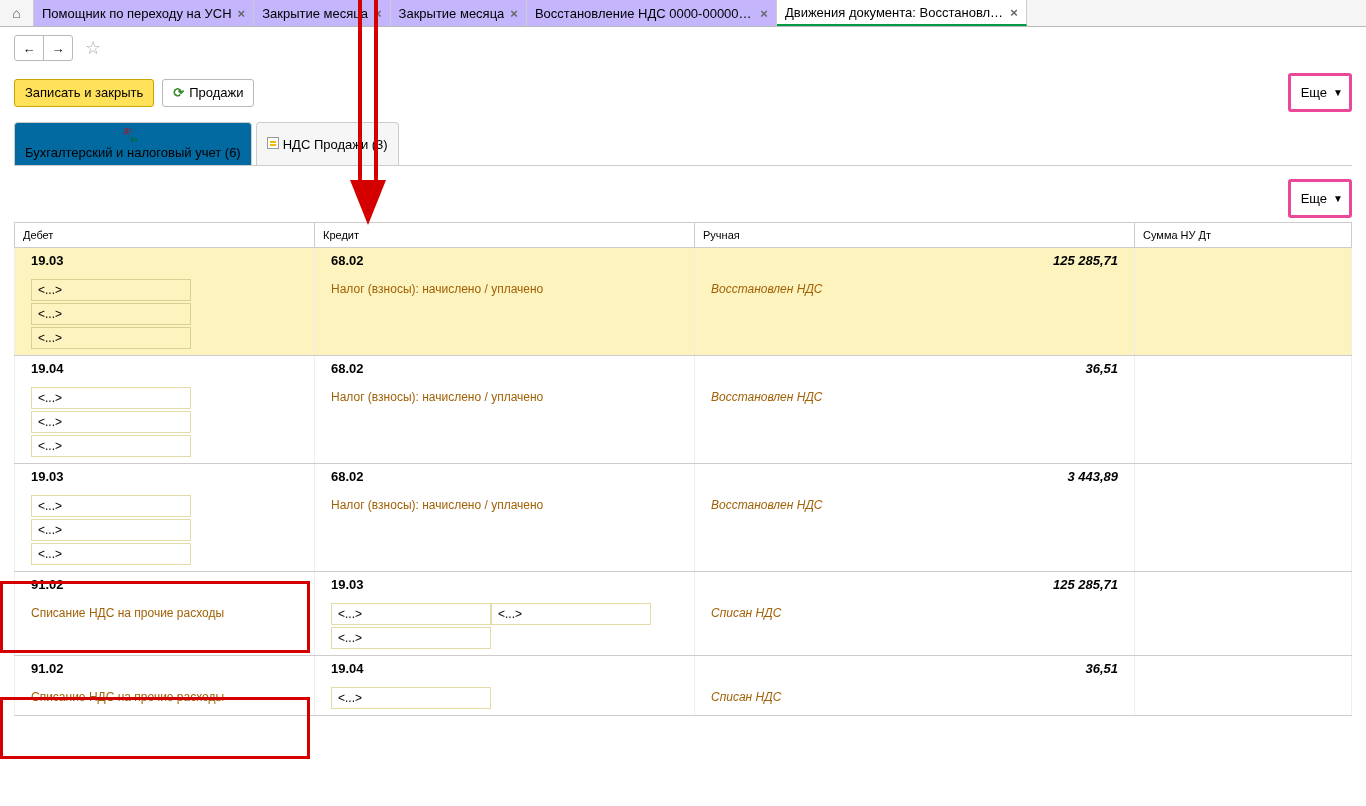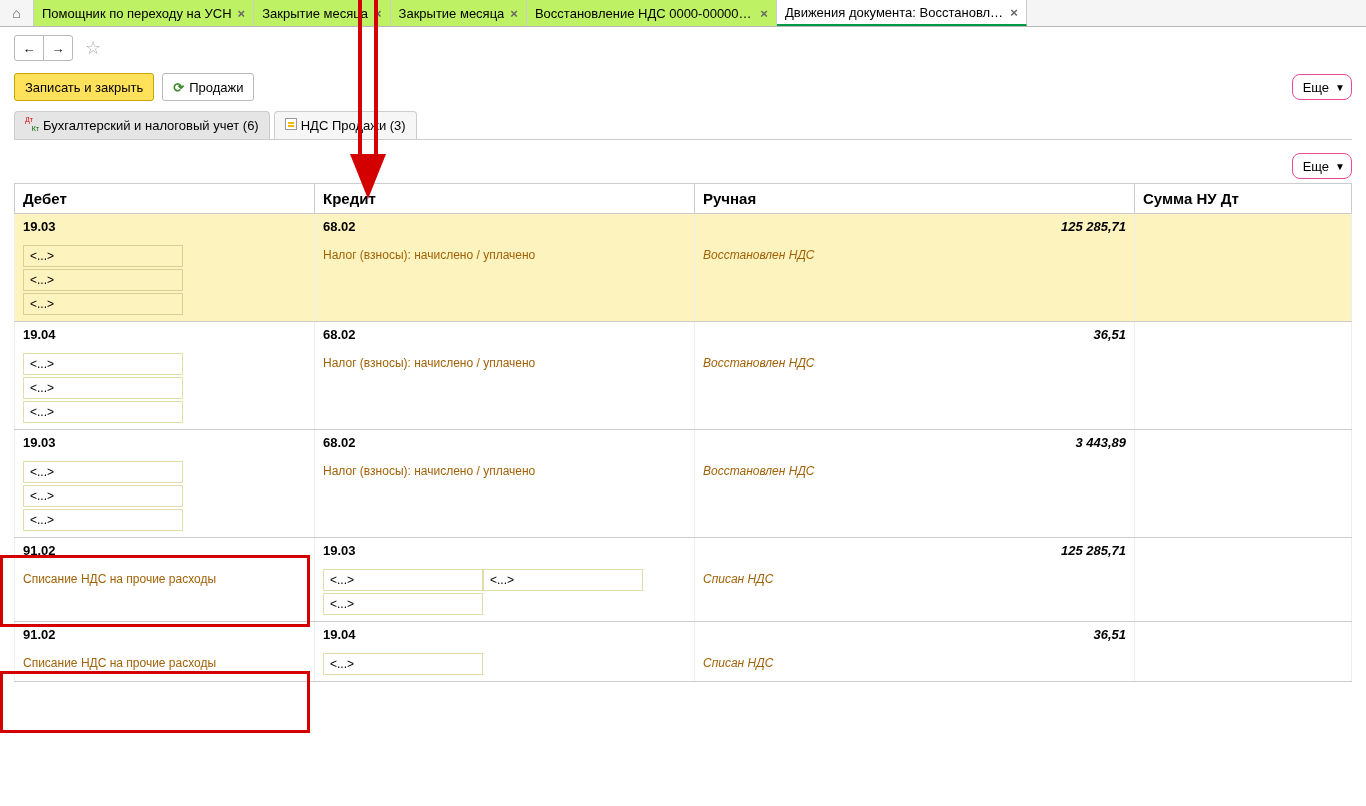--- a/index.html
+++ b/index.html
@@ -1,48 +1,48 @@
 <!DOCTYPE html>
 <html><head>
 <meta charset="utf-8">
 <style>
   * { box-sizing: border-box; margin: 0; padding: 0; }
   html, body { width: 1366px; height: 806px; font-family: Arial, sans-serif; font-size: 13px; background: #fff; overflow: hidden; }
   .tabbar { display: flex; align-items: stretch; height: 27px; border-bottom: 1px solid #b8b8b8; background: #f5f5f5; }
   .tab-home { width: 34px; display:flex; align-items:center; justify-content:center; border-right:1px solid #ccc; background:#f5f5f5; cursor:pointer; }
-  .tab { display:flex; align-items:center; padding: 0 8px; border-right:1px solid #ccc; background:#bef264; max-width: 250px; cursor:pointer; white-space:nowrap; }
+  .tab { display:flex; align-items:center; padding: 0 8px; border-right:1px solid #ccc; background:#c4b5fd; max-width: 250px; cursor:pointer; white-space:nowrap; }
   .tab.active { background:#fff; border-bottom: 2px solid #009a44; }
   .tab-label { overflow:hidden; text-overflow:ellipsis; }
   .tab-x { margin-left:6px; color:#666; font-weight:bold; cursor:pointer;}
   .page { padding: 0; height: calc(806px - 27px); }
   .titlebar { display:flex; align-items:center; padding: 8px 14px 8px 14px; }
   .navbtn { width:30px; height:26px; border:1px solid #b8b8b8; background:#fff; display:flex; align-items:center; justify-content:center; cursor:pointer; border-radius:3px;}
   .nav-row { display:flex; gap:0; margin-right: 12px;}
   .nav-row .navbtn:first-child{border-top-right-radius:0;border-bottom-right-radius:0;}
   .nav-row .navbtn:last-child{border-top-left-radius:0;border-bottom-left-radius:0;margin-left:-1px;}
   .star { font-size:18px; color:#aaa; margin-right:10px; cursor:pointer;}
   .title { font-size:22px; font-weight:bold; }
   .toolbar { display:flex; align-items:center; gap:8px; padding: 4px 14px 10px 14px; }
   .btn { height:28px; border:1px solid #b8b8b8; border-radius:3px; background:#fff; padding:0 10px; display:inline-flex; align-items:center; cursor:pointer; font-size:13px;}
   .btn.primary { background:#ffe15a; border-color:#c9a500; font-weight:normal;}
   .btn .ico { margin-right:5px; }
   .more-right { margin-left:auto; display:flex; align-items:center; gap:0;}
-  .more-dd { height:26px; border:1px solid #ec4899; border-radius:8px; background:#fff; display:inline-flex; align-items:center; cursor:pointer; padding:0 6px 0 10px;}
+  .more-dd { height:39px; border:3px solid #ec4899; border-radius:3px; background:#fff; display:inline-flex; align-items:center; cursor:pointer; padding:0 6px 0 10px;}
   .more-dd .caret { margin-left:6px; font-size:10px;}
   .checkbox-row { padding: 0 14px 8px 14px; display:flex; align-items:center; }
   .checkbox-row input { margin-right:6px; }
   .subtabs { display:flex; border-bottom:1px solid #ccc; margin: 0 14px -1px 14px; }
   .subtab { border:1px solid #ccc; border-bottom:none; border-radius:4px 4px 0 0; background:#f6f6f6; padding:5px 10px; margin-right:4px; display:flex; align-items:center; cursor:pointer; font-size:13px;}
-  .subtab.active { background:#e5e5e5; }
+  .subtab.active { background:#0369a1;flex-direction:column; }
   .subtab .ico { margin-right:4px; }
   .content { padding: 14px 14px 0 14px; position:relative; }
   .inner-toolbar { display:flex; justify-content:flex-end; margin-bottom:4px; }
   table.grid { width:100%; border-collapse:collapse; table-layout:fixed; }
-  table.grid th { text-align:left; font-weight:bold; border:1px solid #ccc; background:#fff; padding:6px 8px; font-size:15px; color:#000;}
-  table.grid td { border-left:1px solid #eee; border-right:1px solid #eee; padding:5px 8px; vertical-align:top; font-size:13px;margin-left:45px;}
+  table.grid th { text-align:left; font-weight:normal; border:1px solid #ccc; background:#fff; padding:6px 8px; font-size:11px; color:#000;}
+  table.grid td { border-left:1px solid #eee; border-right:1px solid #eee; padding:5px 16px; vertical-align:top; font-size:13px;margin-left:45px;}
   .row-sep td { border-bottom:1px solid #ccc; }
   .acct { font-weight:bold; }
   .sum { text-align:right; padding-right:10px;font-style:italic; }
   .italic { font-style:italic; }
   .subcell { border:1px solid #e4dca7; padding:3px 6px; display:inline-block; width:160px; margin:1px 0; font-size:12px; }
   .subcell.plain { border:none; width:auto; display:block; padding:3px 0 3px 0; color:#a16207;}
   .hl td { background:#fdf3bf; }
   .hl .subcell { border-color:#d8cf92; background:#fdf3bf;}
   .annot-arrow { position:absolute; left:350px; top:0; width:40px; height:230px; pointer-events:none; z-index:20;}
   .annot-arrow svg { position:absolute; top:-165px; }

